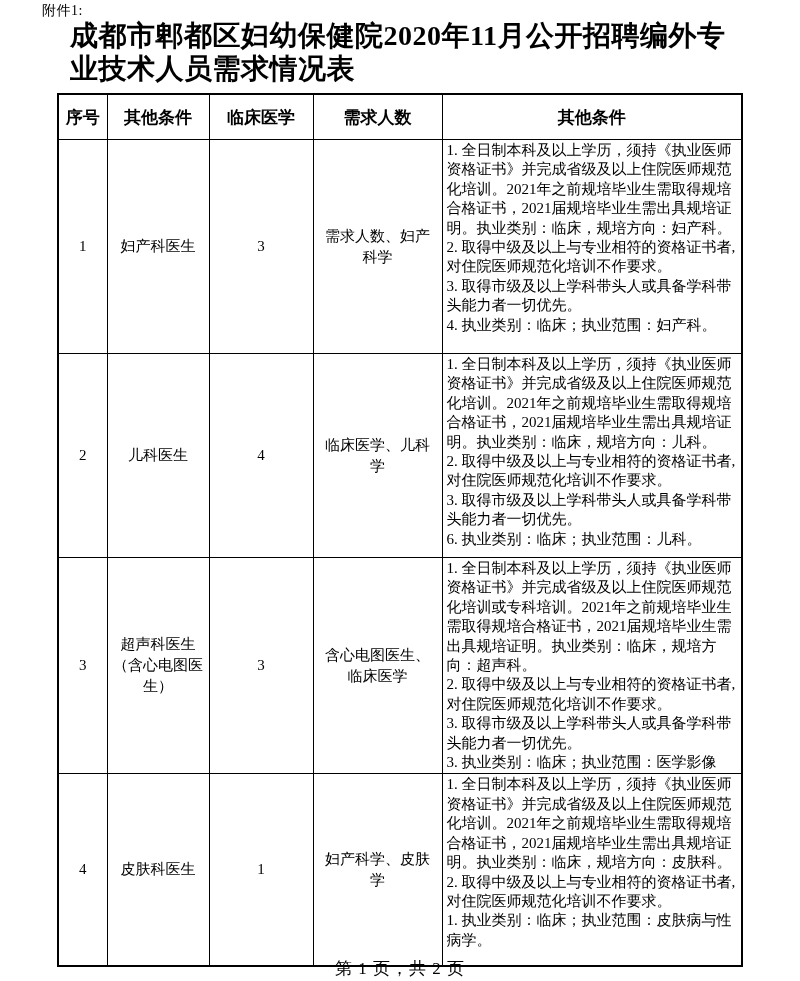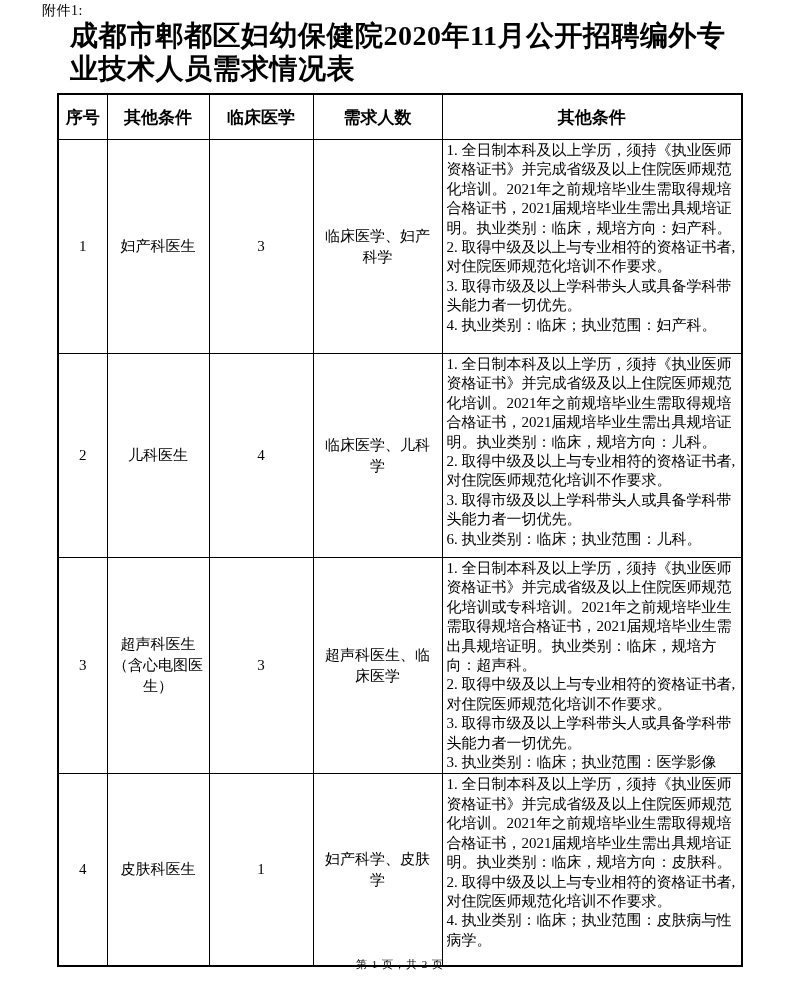--- a/index.html
+++ b/index.html
@@ -77,21 +77,21 @@
   tr.r2 { height: 204px; }
   tr.r3 { height: 207px; }
   tr.r4 { height: 192px; }
   .cond-item { margin: 0; }
   .page-footer {
     position: absolute;
     top: 957px;
     left: 0;
     width: 800px;
     text-align: center;
-    font-size: 11px;
+    font-size: 17px;
     letter-spacing: 1px;
   }
 </style>
 </head>
 <body>
 
 <div class="page">
 
   <div class="attachment">附件1:</div>
 
@@ -112,21 +112,21 @@
         <th>临床医学</th>
         <th>需求人数</th>
         <th>其他条件</th>
       </tr>
     </thead>
     <tbody>
       <tr class="r1">
         <td class="cell-center">1</td>
         <td class="cell-center">妇产科医生</td>
         <td class="cell-center">3</td>
-        <td class="cell-center">临床医学、妇产科学</td>
+        <td class="cell-center">需求人数、妇产科学</td>
         <td class="cell-cond">
           <p class="cond-item">1. 全日制本科及以上学历，须持《执业医师资格证书》并完成省级及以上住院医师规范化培训。2021年之前规培毕业生需取得规培合格证书，2021届规培毕业生需出具规培证明。执业类别：临床，规培方向：妇产科。</p>
           <p class="cond-item">2. 取得中级及以上与专业相符的资格证书者,对住院医师规范化培训不作要求。</p>
           <p class="cond-item">3. 取得市级及以上学科带头人或具备学科带头能力者一切优先。</p>
           <p class="cond-item">4. 执业类别：临床；执业范围：妇产科。</p>
         </td>
       </tr>
       <tr class="r2">
         <td class="cell-center">2</td>
         <td class="cell-center">儿科医生</td>
@@ -136,37 +136,37 @@
           <p class="cond-item">1. 全日制本科及以上学历，须持《执业医师资格证书》并完成省级及以上住院医师规范化培训。2021年之前规培毕业生需取得规培合格证书，2021届规培毕业生需出具规培证明。执业类别：临床，规培方向：儿科。</p>
           <p class="cond-item">2. 取得中级及以上与专业相符的资格证书者,对住院医师规范化培训不作要求。</p>
           <p class="cond-item">3. 取得市级及以上学科带头人或具备学科带头能力者一切优先。</p>
           <p class="cond-item">6. 执业类别：临床；执业范围：儿科。</p>
         </td>
       </tr>
       <tr class="r3">
         <td class="cell-center">3</td>
         <td class="cell-center">超声科医生（含心电图医生）</td>
         <td class="cell-center">3</td>
-        <td class="cell-center">超声科医生、临床医学</td>
+        <td class="cell-center">含心电图医生、临床医学</td>
         <td class="cell-cond">
           <p class="cond-item">1. 全日制本科及以上学历，须持《执业医师资格证书》并完成省级及以上住院医师规范化培训或专科培训。2021年之前规培毕业生需取得规培合格证书，2021届规培毕业生需出具规培证明。执业类别：临床，规培方向：超声科。</p>
           <p class="cond-item">2. 取得中级及以上与专业相符的资格证书者,对住院医师规范化培训不作要求。</p>
           <p class="cond-item">3. 取得市级及以上学科带头人或具备学科带头能力者一切优先。</p>
           <p class="cond-item">3. 执业类别：临床；执业范围：医学影像</p>
         </td>
       </tr>
       <tr class="r4">
         <td class="cell-center">4</td>
         <td class="cell-center">皮肤科医生</td>
         <td class="cell-center">1</td>
         <td class="cell-center">妇产科学、皮肤学</td>
         <td class="cell-cond">
           <p class="cond-item">1. 全日制本科及以上学历，须持《执业医师资格证书》并完成省级及以上住院医师规范化培训。2021年之前规培毕业生需取得规培合格证书，2021届规培毕业生需出具规培证明。执业类别：临床，规培方向：皮肤科。</p>
           <p class="cond-item">2. 取得中级及以上与专业相符的资格证书者,对住院医师规范化培训不作要求。</p>
-          <p class="cond-item">4. 执业类别：临床；执业范围：皮肤病与性病学。</p>
+          <p class="cond-item">1. 执业类别：临床；执业范围：皮肤病与性病学。</p>
         </td>
       </tr>
     </tbody>
   </table>
 
   <div class="page-footer">第 1 页，共 2 页</div>
 
 </div>
 
 </body></html>

